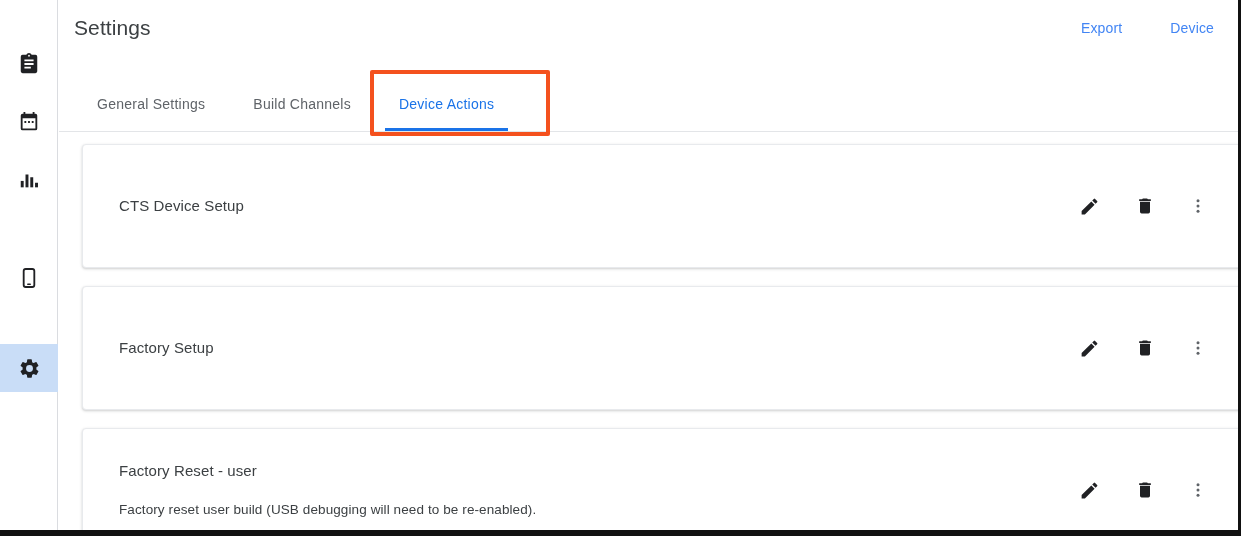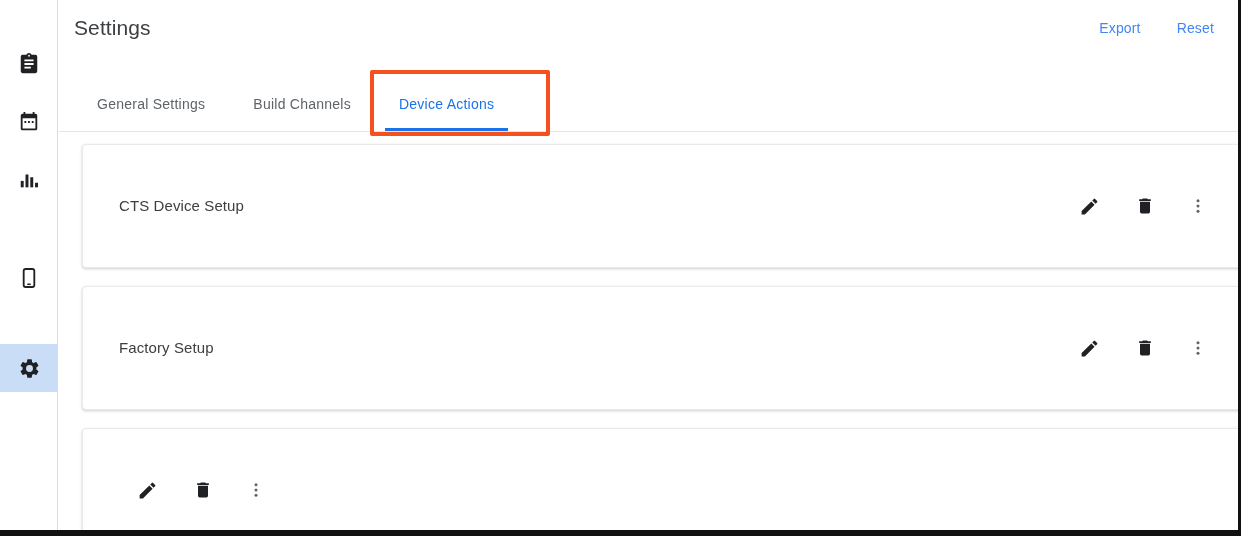--- a/index.html
+++ b/index.html
@@ -83,21 +83,21 @@
     font-weight: 400;
     letter-spacing: 0.1px;
     padding-top: 16px;
     padding-left: 1px;
   }
 
   .header-actions {
     margin-left: auto;
     display: flex;
     align-items: center;
-    gap: 36px;
+    gap: 48px;
     padding-top: 20px;
     padding-right: 20px;
   }
 
   .header-link {
     font-size: 14px;
     color: #4285f4;
     cursor: pointer;
     letter-spacing: 0.15px;
     text-decoration: none;
@@ -293,21 +293,21 @@
     </div>
 
   </nav>
 
   <div class="main">
 
     <div class="page-header">
       <div class="page-title">Settings</div>
       <div class="header-actions">
         <button class="header-link">Export</button>
-        <button class="header-link">Reset</button>
+        <button class="header-link">Device</button>
       </div>
     </div>
 
     <div class="tab-bar">
       <button class="tab">General Settings</button>
       <button class="tab">Build Channels</button>
       <button class="tab selected">Device Actions</button>
     </div>
 
     <div class="content">
@@ -369,20 +369,24 @@
                 <circle cx="12" cy="5" r="2"></circle>
                 <circle cx="12" cy="12" r="2"></circle>
                 <circle cx="12" cy="19" r="2"></circle>
               </svg>
             </span>
           </button>
         </div>
       </div>
 
       <div class="action-card">
+        <div class="card-text">
+          <div class="card-title">Factory Reset - user</div>
+          <div class="card-desc">Factory reset user build (USB debugging will need to be re-enabled).</div>
+        </div>
         <div class="card-actions">
           <button class="icon-btn">
             <span>
               <svg width="21" height="21" viewBox="0 0 24 24" fill="#202124">
                 <path d="M3 17.25V21h3.75L17.81 9.94l-3.75-3.75L3 17.25zM20.71 7.04a1 1 0 0 0 0-1.41l-2.34-2.34a1 1 0 0 0-1.41 0l-1.83 1.83 3.75 3.75 1.83-1.83z"></path>
               </svg>
             </span>
           </button>
           <button class="icon-btn">
             <span>

